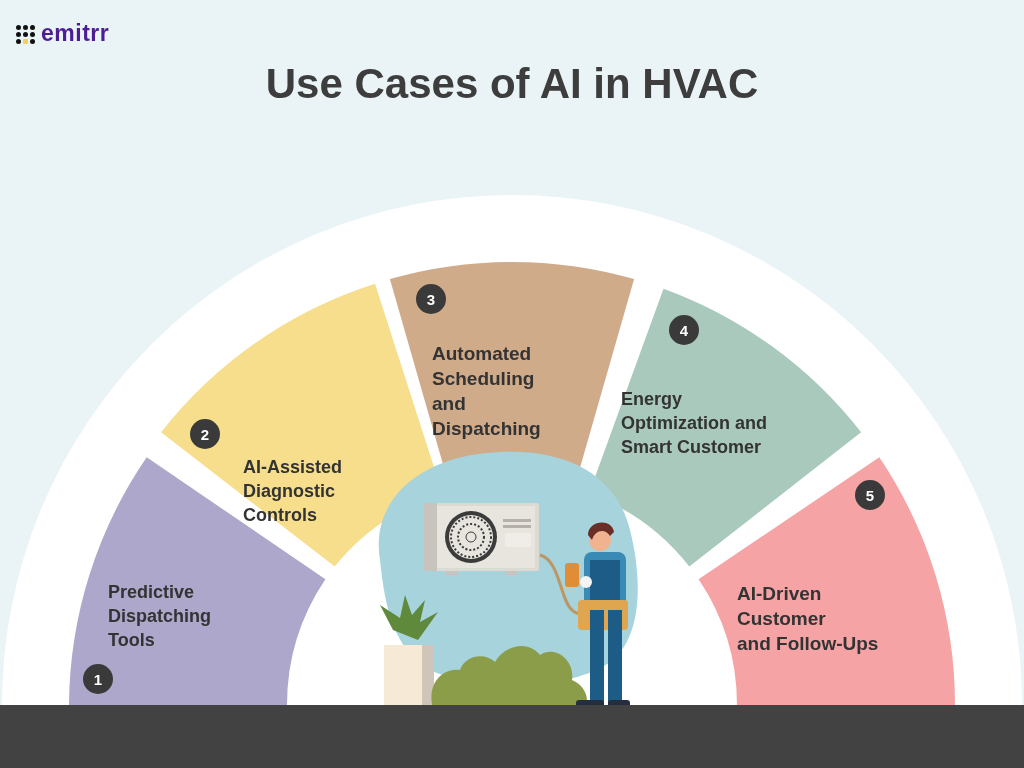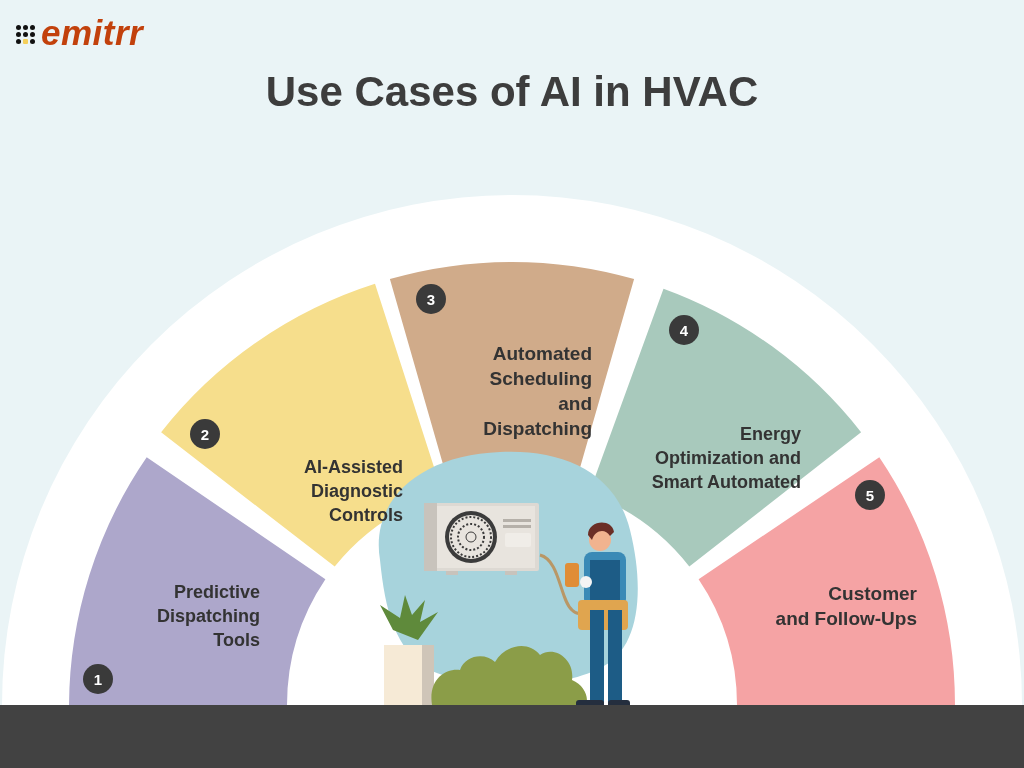--- a/index.html
+++ b/index.html
@@ -9,30 +9,30 @@
     font-family: "Liberation Sans", "DejaVu Sans", sans-serif;
   }
   .logo {
     position: absolute; left: 16px; top: 18px; height: 32px;
     display: flex; align-items: center; gap: 6px;
   }
   .logo-dots { display: grid; grid-template-columns: repeat(3, 5px); grid-gap: 2px; }
   .logo-dots span { width: 5px; height: 5px; border-radius: 50%; background: #111; display: block; }
   .logo-dots span.y { background: #f4cf5a; border-radius: 1px; }
   .logo-text {
-    font-size: 35px; font-weight: 700; color: #c2410c; letter-spacing: 0.5px;
-    position: relative; top: -1px; font-style: italic;
+    font-size: 23px; font-weight: 700; color: #4c1d95; letter-spacing: 0.5px;
+    position: relative; top: -1px;
   }
   .title {
-    position: absolute; left: 0; top: 68px; width: 1024px; text-align: center;
+    position: absolute; left: 0; top: 60px; width: 1024px; text-align: center;
     font-size: 42px; font-weight: 700; color: #3d3d3d; margin: 0;
   }
   svg.wheel { position: absolute; left: 0; top: 0; }
   .seg-label {
-    position: absolute; text-align: right; font-weight: 700; font-size: 18px;
+    position: absolute; text-align: left; font-weight: 700; font-size: 18px;
     line-height: 24px; color: #333;
   }
   .badge {
     position: absolute; width: 30px; height: 30px; border-radius: 50%;
     background: #3a3a3a; color: #fff; font-weight: 700; font-size: 15px;
     display: flex; align-items: center; justify-content: center;
   }
   .ground {
     position: absolute; left: 0; top: 705px; width: 1024px; height: 63px; background: #424242;
   }
@@ -109,42 +109,43 @@
       <rect x="565" y="563" width="14" height="24" rx="3" fill="#e08d36"></rect>
       <circle cx="586" cy="582" r="6" fill="#f4f4f4"></circle>
     </g>
 
     <rect x="365" y="705" width="296" height="9" fill="#4a5d68"></rect>
   </g>
 </svg>
 
 <div class="ground"></div>
 
-<div class="seg-label" style="left:100px; top:580px; width:160px;">
+<div class="seg-label" style="left:108px; top:580px; width:160px;">
   <div>Predictive</div>
   <div>Dispatching</div>
   <div>Tools</div>
 </div>
 <div class="seg-label" style="left:243px; top:414px; width:160px;margin-top:41px;">
   <div>AI-Assisted</div>
   <div>Diagnostic</div>
   <div>Controls</div>
 </div>
 <div class="seg-label" style="left:432px; top:341px; width:160px; font-size:19px; line-height:25px;">
   <div>Automated</div>
   <div>Scheduling</div>
   <div>and</div>
   <div>Dispatching</div>
 </div>
-<div class="seg-label" style="left:621px; top:422px; width:180px;">
+<div class="seg-label" style="left:621px; top:387px; width:180px;">
   <div>Energy</div>
   <div>Optimization and</div>
-  <div>Smart Automated</div>
+  <div>Smart Customer</div>
 </div>
 <div class="seg-label" style="left:737px; top:581px; width:180px; font-size:19px; line-height:25px;">
+  <div>AI-Driven</div>
   <div>Customer</div>
   <div>and Follow-Ups</div>
 </div>
 
 <div class="badge" style="left:83px; top:664px;">1</div>
 <div class="badge" style="left:190px; top:419px;">2</div>
 <div class="badge" style="left:416px; top:284px;">3</div>
 <div class="badge" style="left:669px; top:315px;">4</div>
 <div class="badge" style="left:855px; top:480px;">5</div>
 

